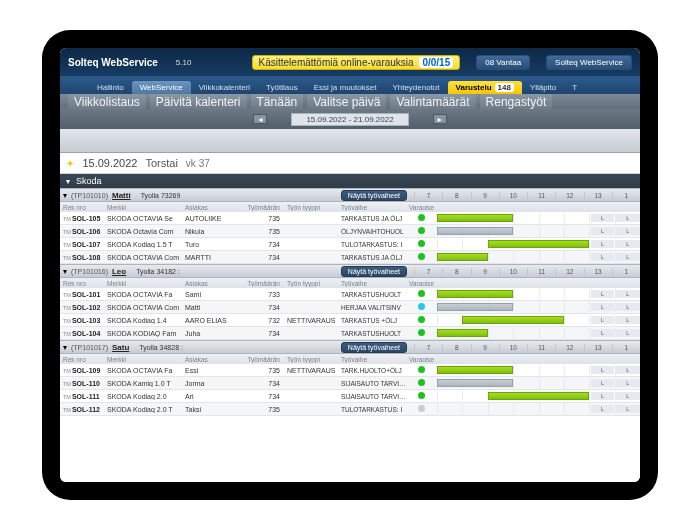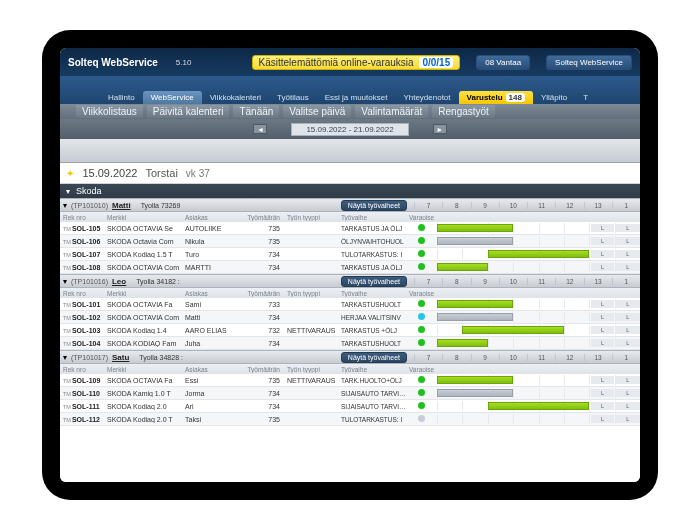--- a/index.html
+++ b/index.html
@@ -26,31 +26,31 @@
     background: linear-gradient(#fff07a,#f7d936); color:#333; font-size:10px;
     padding: 1px 6px; border-radius: 3px; border:1px solid #c9b200;
   }
   .pill .badge { background:#fff; color:#06c; padding:0 3px; border-radius:3px; font-weight:bold; margin-left:3px;}
   .appbtn {
     background: linear-gradient(#3f6a9a,#2a4e78); color:#fff; font-size:8px;
     padding: 2px 8px; border-radius: 3px; border:1px solid #2a4e78;
   }
   
   .tabs1 {
-    background: linear-gradient(#2c5a8c,#1f456f); display:flex; gap:0; height:28px;
-    padding-left: 40px; font-size:8px; color:#cfe0f2; align-items:flex-end;
+    background: linear-gradient(#2c5a8c,#1f456f); display:flex; gap:0; height:18px;
+    padding-left: 29px; font-size:8px; color:#cfe0f2; align-items:flex-end;
   }
   .tab1 { padding: 2px 8px; border-radius: 3px 3px 0 0; cursor:pointer; }
   .tab1.active { background: linear-gradient(#6b95c2,#4d789f); color:#fff; }
   .tab1.highlight { background: linear-gradient(#ffe143,#f7c600); color:#000; font-weight:bold;}
   .tab1 .badge-count { background:#fff; color:#333; border-radius:3px; padding:0 3px; margin-left:3px;}
   
   .tabs2 {
     background: linear-gradient(#7e8a96,#616e7b); display:flex; gap:4px; height:15px;
-    padding-left: 16px; font-size:10px; color:#eef2f6; align-items:center;
+    padding-left: 8px; font-size:12px; color:#eef2f6; align-items:center;
   }
   .tab2 { padding: 1px 6px; background: linear-gradient(#8a97a4,#6c7985); border-radius:2px; cursor:pointer;}
   
   .daterow {
     background: linear-gradient(#6c7884,#525e69); height:20px; display:flex;
     align-items:center; justify-content:center; gap: 24px; font-size:8px; color:#e9eef3;
   }
   .date-nav-btn { width:14px; height:10px; background:#8893a0; border:1px solid #4c5863; display:flex; align-items:center; justify-content:center; font-size:7px; color:#fff; cursor:pointer;}
   .date-range-box { background:#dfe4ea; color:#384350; padding:1px 14px; border:1px solid #aab3bd;}
   

